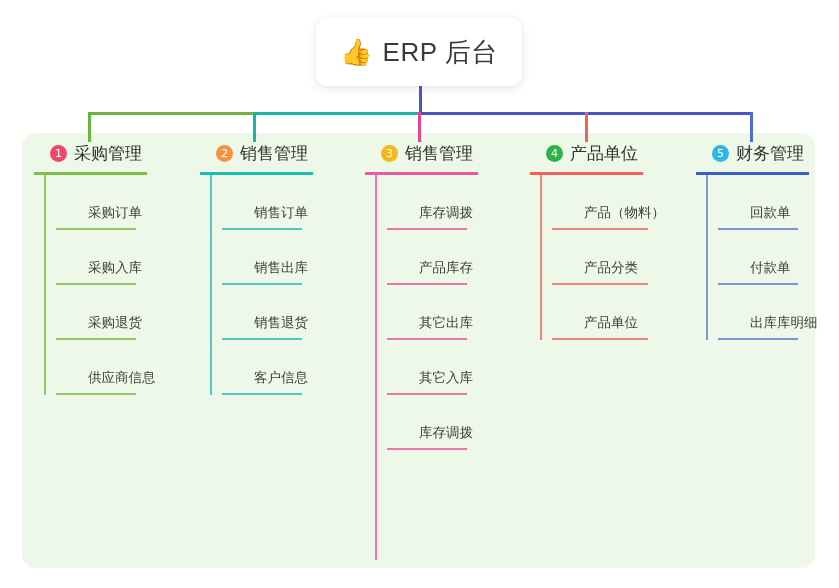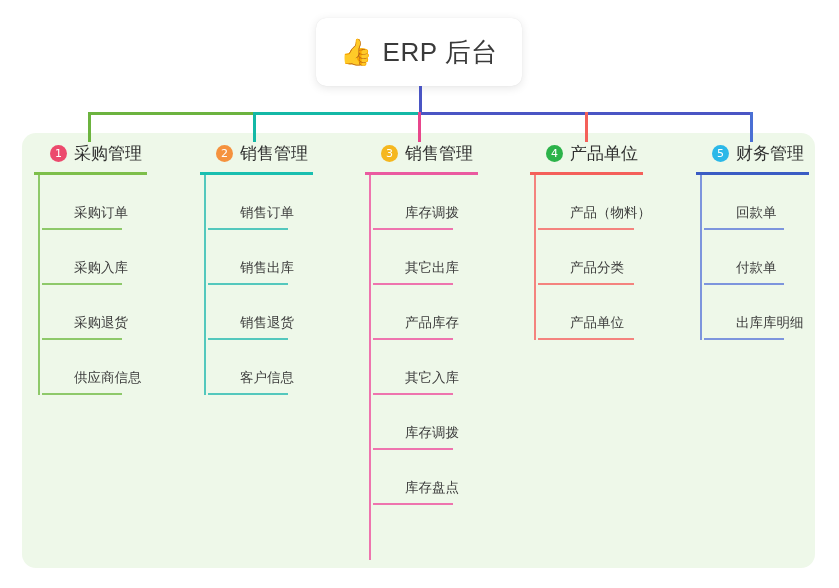--- a/index.html
+++ b/index.html
@@ -90,22 +90,22 @@
     font-weight: 400;
   }
   .col-rule {
     height: 3px;
     margin-top: 6px;
   }
 
   
   .leaves {
     position: relative;
-    margin-left: 4px;
-    padding-left: 4px;
+    margin-left: 10px;
+    padding-left: 12px;
   }
   .spine {
     position: absolute;
     left: 0;
     top: 0;
     width: 2px;
   }
   .leaf {
     position: relative;
     height: 55px;
@@ -208,37 +208,33 @@
         <span class="col-title">销售管理</span>
       </div>
       <div class="col-rule" style="width: 113px; background: rgb(234, 90, 160);"></div>
       <div class="leaves">
         <div class="spine" style="background: rgb(238, 116, 174); height: 385px;"></div>
         <div class="leaf">
           <span class="leaf-label">库存调拨</span>
           <div class="leaf-rule" style="width: 80px; background: rgb(238, 116, 174);"></div>
         </div>
         <div class="leaf">
+          <span class="leaf-label">产品库存</span>
+          <div class="leaf-rule" style="width: 80px; background: rgb(238, 116, 174);"></div>
+        </div>
+        <div class="leaf">
           <span class="leaf-label">其它出库</span>
           <div class="leaf-rule" style="width: 80px; background: rgb(238, 116, 174);"></div>
         </div>
         <div class="leaf">
-          <span class="leaf-label">产品库存</span>
-          <div class="leaf-rule" style="width: 80px; background: rgb(238, 116, 174);"></div>
-        </div>
-        <div class="leaf">
           <span class="leaf-label">其它入库</span>
           <div class="leaf-rule" style="width: 80px; background: rgb(238, 116, 174);"></div>
         </div>
         <div class="leaf">
           <span class="leaf-label">库存调拨</span>
-          <div class="leaf-rule" style="width: 80px; background: rgb(238, 116, 174);"></div>
-        </div>
-        <div class="leaf">
-          <span class="leaf-label">库存盘点</span>
           <div class="leaf-rule" style="width: 80px; background: rgb(238, 116, 174);"></div>
         </div>
       </div>
     </div>
     <div class="column" style="left: 530px; width: 160px;">
       <div class="col-head">
         <span class="badge" style="background: rgb(44, 179, 74);">4</span>
         <span class="col-title">产品单位</span>
       </div>
       <div class="col-rule" style="width: 113px; background: rgb(244, 96, 90);"></div>

